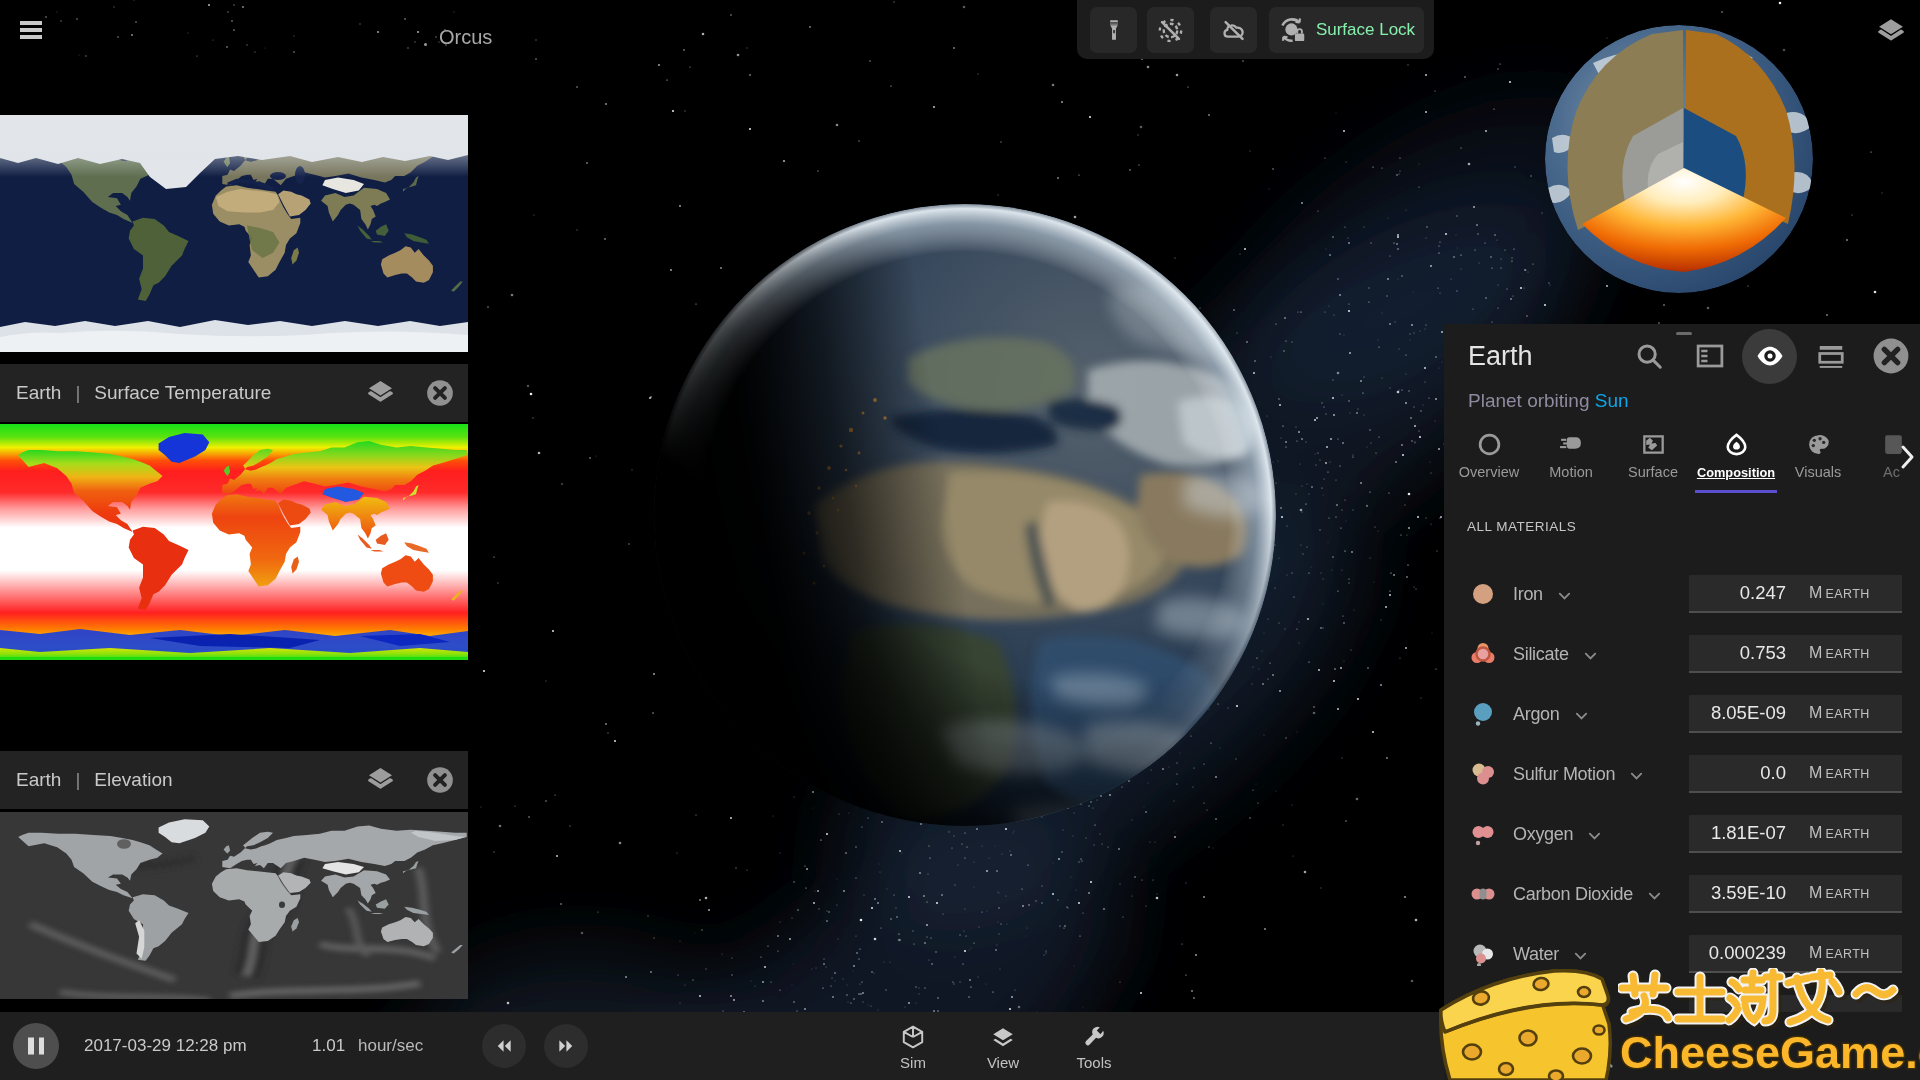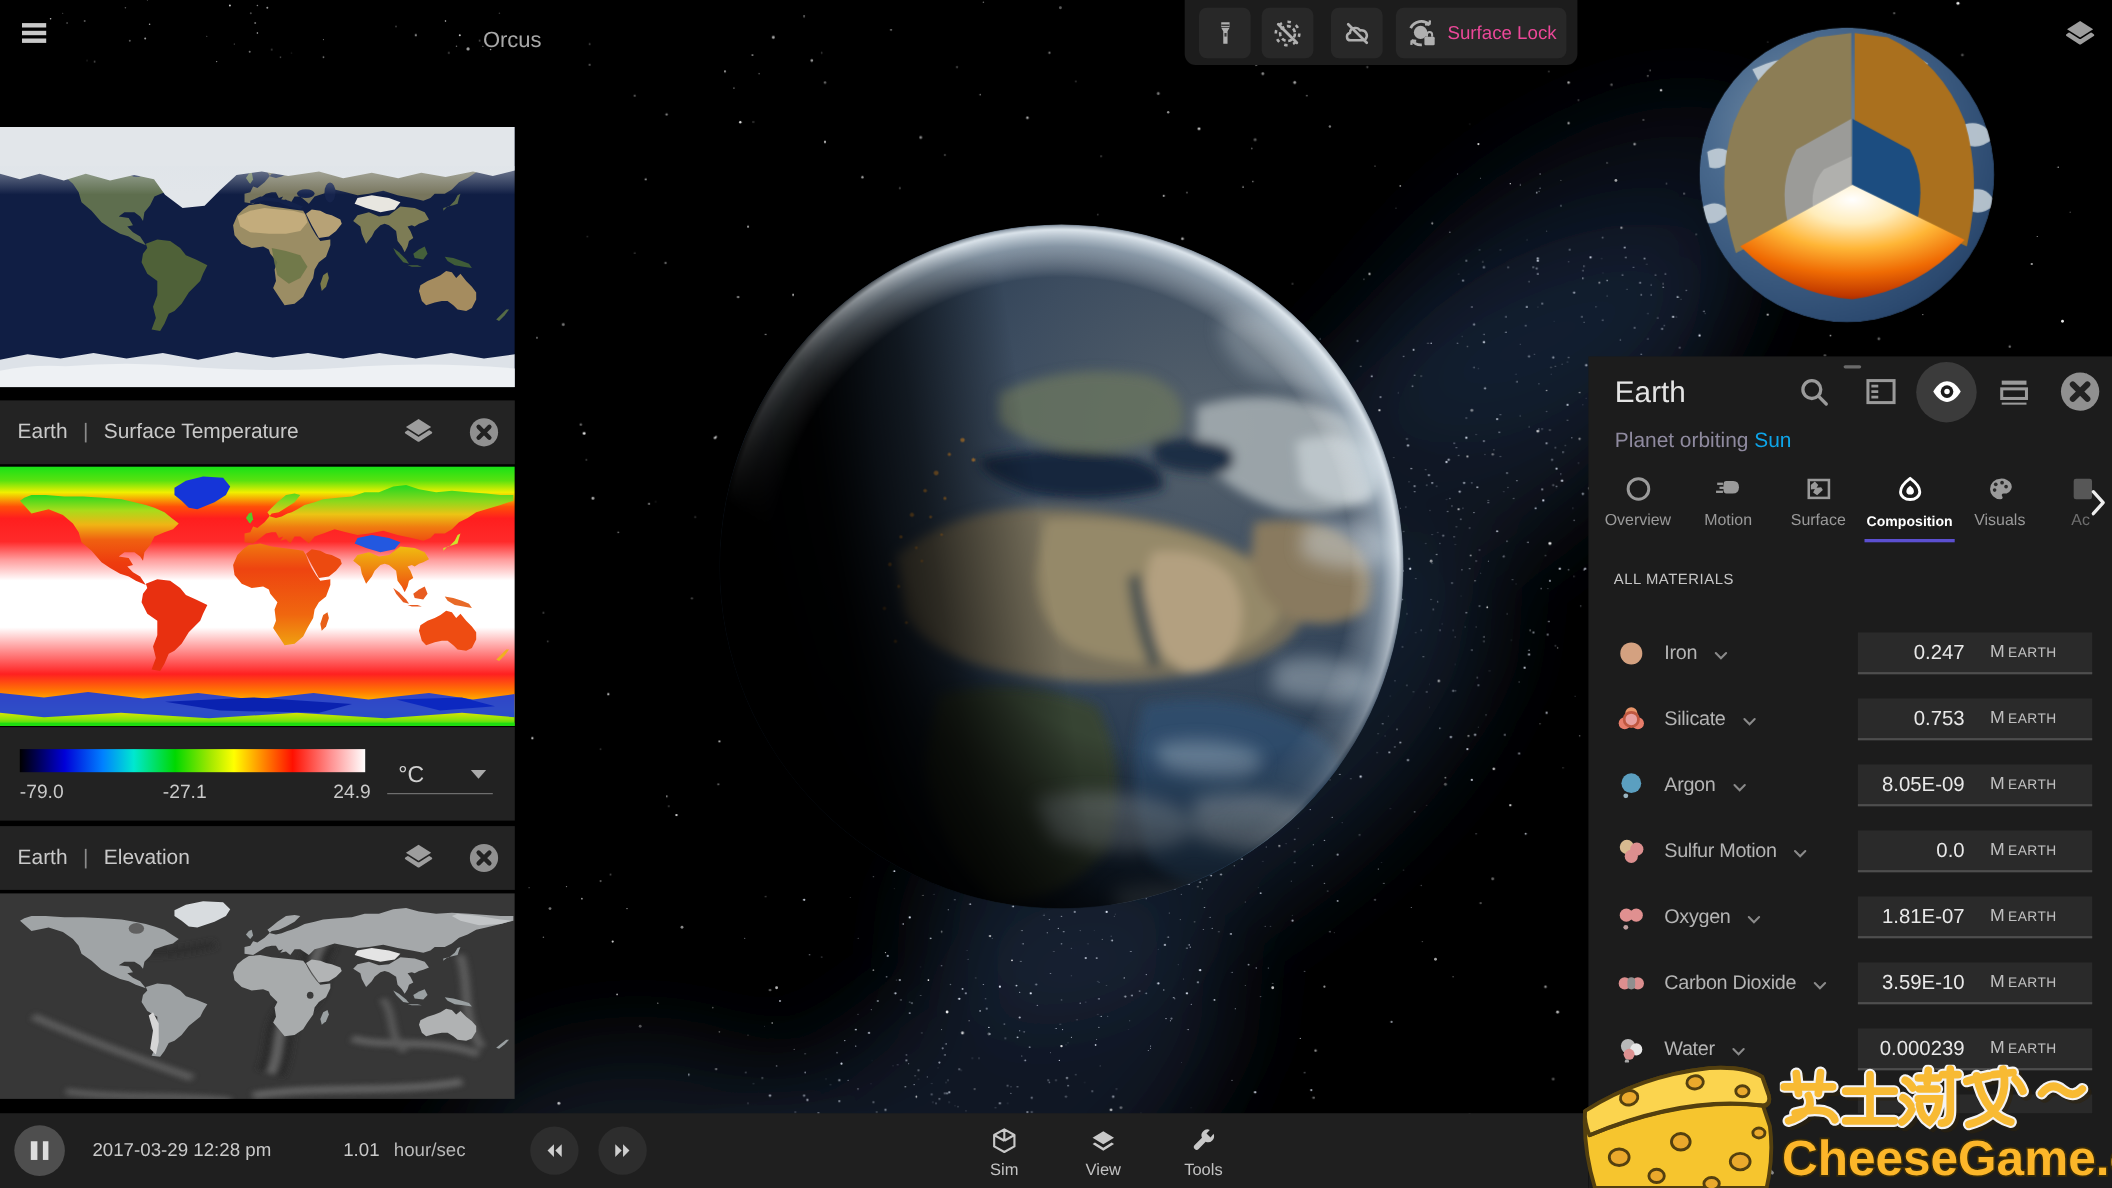--- a/index.html
+++ b/index.html
@@ -29,33 +29,33 @@
 #ham div { position:absolute; left:20px; width:22px; height:3.5px; background:#c9c9c9; }
 
 #orcus { position:absolute; left:439px; top:26px; color:#a8a8a8; font-size:20px; }
 #orcusdot { position:absolute; left:424px; top:43px; width:3px; height:3px; background:#999; border-radius:50%; }
 
 
 #ttb { position:absolute; left:1077px; top:0px; width:357px; height:59px; background:#1c1c1c;
   border-radius:0 0 10px 10px; }
 .tbtn { position:absolute; top:7px; height:46px; background:#282828; border-radius:7px;
   display:flex; align-items:center; justify-content:center; }
-.tbl { color:#ec4899; font-size:17px; margin-left:10px; margin-right:8px; }
+.tbl { color:#86efac; font-size:17px; margin-left:10px; margin-right:8px; }
 
 
 #rpanel { position:absolute; left:1444px; top:324px; width:476px; height:756px; background:#1c1c1c; }
 .drag { position:absolute; left:1676px; top:332px; width:16px; height:3px; background:#6a6a6a; border-radius:2px; }
 #rtitle { position:absolute; left:1468px; top:341px; color:#e4e4e4; font-size:27px; }
 .ric { position:absolute; width:30px; height:30px; }
 .eyec { position:absolute; left:1742px; top:329px; width:55px; height:55px; border-radius:50%; background:#3b3b3b; }
 #rsub { position:absolute; left:1468px; top:390px; color:#8f8a9f; font-size:19px; }
 .tab { position:absolute; top:432px; width:110px; height:60px; text-align:center; }
 .tabic { width:25px; height:25px; }
 .tabl { color:#9a9a9a; font-size:14.5px; margin-top:3px; white-space:nowrap; }
-.tsel .tabl { color:#fff; font-weight:bold; font-size:12.8px; margin-top:4px; }
+.tsel .tabl { color:#fff; font-weight:bold; font-size:12.8px; margin-top:4px;text-decoration:underline; }
 .tabu { position:absolute; left:14px; right:14px; bottom:-1px; height:3px; background:#5b4fd0; }
 #rallm { position:absolute; left:1467px; top:519px; color:#c6c6c6; font-size:13.5px; letter-spacing:0.5px; }
 
 .mrow { position:absolute; left:1444px; width:492px; height:60px; }
 .micon { position:absolute; left:27px; top:18px; width:24px; height:24px; }
 .mnm { position:absolute; left:69px; top:30px; transform:translateY(-50%); display:flex; align-items:center; gap:14px; }
 .mname { color:#b4b4b4; font-size:18px; letter-spacing:-0.3px; white-space:nowrap; }
 .mchev { width:15px; height:15px; margin-top:3px; }
 .mval { position:absolute; left:245px; top:11px; width:213px; height:38px; background:#2a2a2a;
   border-bottom:2px solid #4e4e4e; }
@@ -1942,27 +1942,20 @@
         <path d="M404.3 118.3L412.1 119.6L419.9 122.2L426.4 124.8L429.0 128.7L421.2 127.4L413.4 126.1L406.9 122.2Z" fill="#e86a28"></path>
         <path d="M403.0 76.7L406.9 72.8L412.1 71.5L416.0 70.2L417.3 65.0L418.6 61.1L416.0 62.4L413.4 67.6L408.2 72.8L403.0 74.1Z" fill="#cfe12c"></path>
         <path d="M451.1 175.5L455.0 171.6L460.2 166.4L462.8 166.4L458.9 171.6L453.7 176.8Z" fill="#f0b020"></path>
         <path d="M325.0 65.0L338.0 62.4L353.6 65.0L364.0 68.9L358.8 75.4L345.8 78.0L332.8 74.1L322.4 70.2Z" fill="#2358e0"></path>
 <path d="M0 206 L40 210 L80 205 L130 211 L180 206 L230 212 L285 206 L335 212 L390 206 L430 212 L468 207 L468 228 L420 224 L350 229 L270 224 L190 229 L110 224 L40 228 L0 224 Z" fill="#1d3fd8" opacity="0.92"></path>
 <path d="M150 214 L230 210 L320 216 L290 224 L200 222 Z" fill="#0a22b0"></path>
 <path d="M360 212 L420 210 L450 218 L400 222 Z" fill="#0c28c0"></path>
 <rect x="0" y="233" width="468" height="3" fill="#20dc10"></rect>
 </svg>
     </div>
-  <div id="scalebox">
-    <div class="lbl" style="left:18px">-79.0</div>
-    <div class="lbl" style="left:148px">-27.1</div>
-    <div class="lbl" style="left:303px">24.9</div>
-    <div id="grad"></div>
-    <div id="unitbox"><span class="u" style="margin-left:10px">°C</span><div class="tri"></div><div class="ul"></div></div>
-  </div>
   <div class="phdr" style="top:751px">
 <span class="pt1">Earth</span><span class="psep">|</span><span class="pt2">Elevation</span>
 <svg style="position:absolute;left:366px;top:14px;width:29px;height:29px;" viewBox="0 0 24 24">
         <path d="M12 2.5 L21.5 8.5 L12 14.5 L2.5 8.5 Z" fill="#9d9d9d"></path>
         <path d="M12 16.8 L20 11.7 L21.5 12.7 L12 18.8 L2.5 12.7 L4 11.7 Z" fill="#9d9d9d" stroke="#9d9d9d" stroke-width="1.6" stroke-linejoin="round"></path>
       </svg>
 <svg style="position:absolute;left:426px;top:15px;width:28px;height:28px;" viewBox="0 0 24 24">
         <circle cx="12" cy="12" r="11" fill="#909090"></circle>
         <path d="M7.8 7.8 L16.2 16.2 M16.2 7.8 L7.8 16.2" stroke="#222" stroke-width="3.4" stroke-linecap="round"></path>
       </svg>

